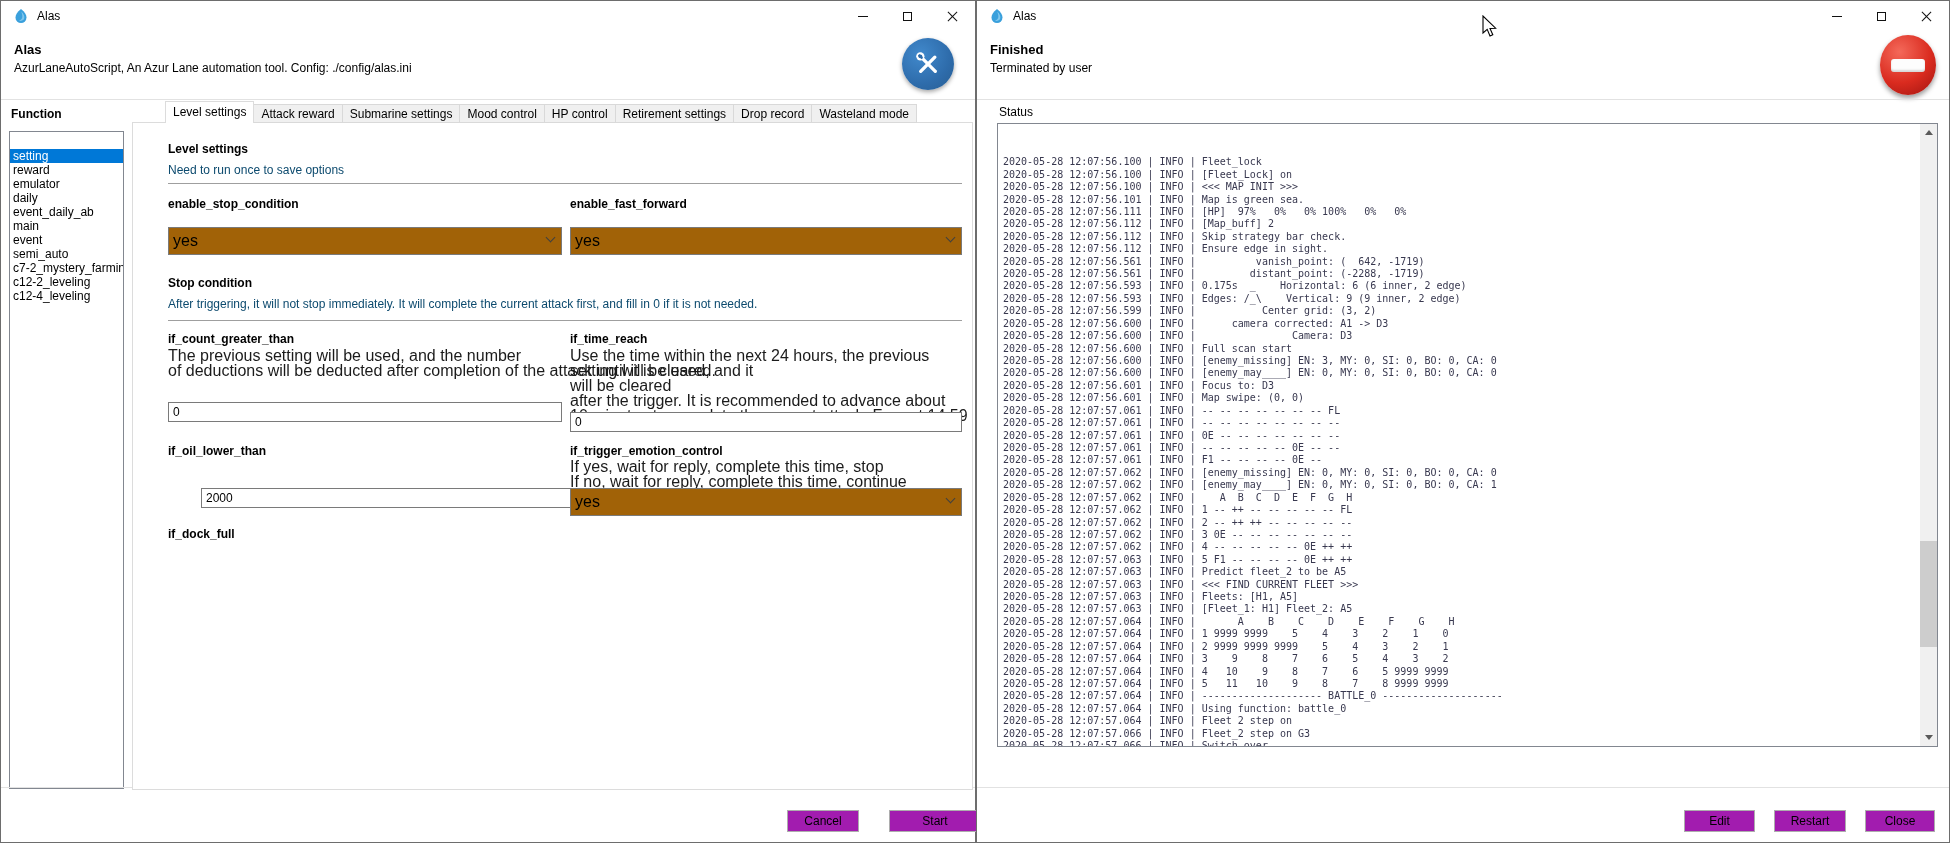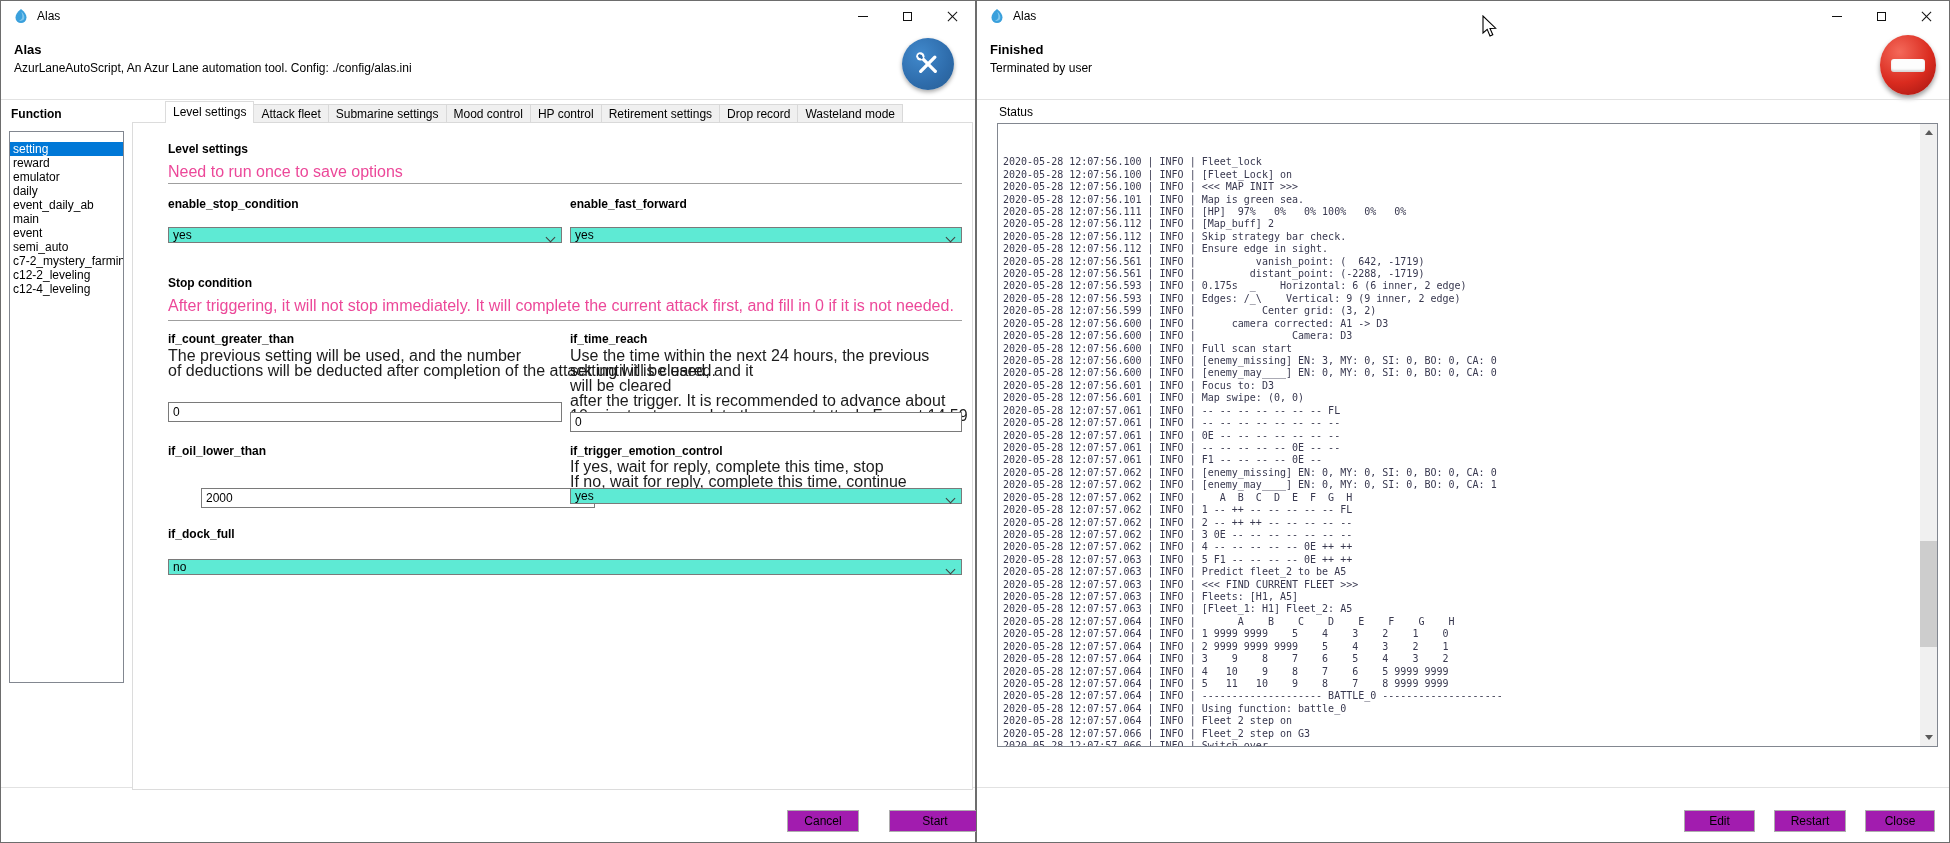--- a/index.html
+++ b/index.html
@@ -40,46 +40,46 @@
   .tool-badge svg { position:absolute; inset:10px; }
 
   .stop-badge { position:absolute; left:903px; top:34px; width:56px; height:60px; border-radius:50%;
     background:radial-gradient(circle at 35% 28%, #f4695a, #da2b1f 55%, #9e1410);
     box-shadow:0 3px 5px rgba(0,0,0,.4); }
   .stop-badge .bar { position:absolute; left:11px; top:24px; width:34px; height:13px; background:#fdfdfd;
     border-radius:3px; box-shadow:inset 0 -2px 2px rgba(0,0,0,.15); }
 
   
   .func-label { position:absolute; left:10px; top:106px; font-size:12px; font-weight:bold; }
-  .func-list { position:absolute; left:8px; top:130px; width:115px; height:552px;
-    border:1px solid #828790; background:#fff; overflow:hidden; padding-top:10px; }
+  .func-list { position:absolute; left:8px; top:130px; width:115px; height:658px;
+    border:1px solid #828790; background:#fff; overflow:hidden; padding-top:17px; }
   .func-item { font-size:12px; line-height:14px; padding:0 3px; white-space:nowrap; cursor:default; }
   .func-item.sel { background:#0078d7; color:#fff; }
 
   
   .tabstrip { position:absolute; left:165px; top:102px; display:flex; align-items:flex-end; height:20px; z-index:3; }
   .tab { font-size:12px; height:19px; line-height:18px; padding:0 7px; background:#f0f0f0;
     border:1px solid #d9d9d9; border-left:none; color:#000; cursor:default; }
   .tab:first-child { border-left:1px solid #d9d9d9; }
   .tab.active { background:#fff; height:22px; line-height:20px; border:1px solid #dcdcdc; border-bottom:none;
     margin-left:-1px; position:relative; z-index:4; }
 
   
   .page { position:absolute; left:131px; top:121px; width:841px; height:668px;
     background:#fff; border:1px solid #dcdcdc; z-index:2; }
   .p-abs { position:absolute; }
   .sec-h { font-size:12px; font-weight:bold; }
-  .sec-d { font-size:16px; color:#ec4899; }
+  .sec-d { font-size:12px; color:#0c4a6e; }
   .rule { position:absolute; height:1px; background:#9f9f9f; width:794px; left:35px; }
   .fld-label { font-size:12px; font-weight:bold; }
   .fld-desc { font-size:16px; line-height:15px; color:#1b1b1b; }
   .tbox { position:absolute; height:20px; border:1px solid #7a7a7a; background:#fff;
     font-family:"Liberation Sans",sans-serif; font-size:12px; padding:0 4px; color:#000; }
-  .sel-box { position:absolute; height:16px; border:1px solid #7a7a7a; background:#5eead4;
-    font-size:12px; display:flex; align-items:center; padding:0 4px; cursor:default; }
+  .sel-box { position:absolute; height:28px; border:1px solid #7a7a7a; background:#a16207;
+    font-size:16px; display:flex; align-items:center; padding:0 4px; cursor:default; }
   .sel-box .chev { position:absolute; right:7px; top:6px; width:7px; height:7px;
     border-left:1px solid #404040; border-bottom:1px solid #404040; transform:rotate(-45deg); }
 
   
   .btn { position:absolute; height:22px; background:#a21caf; border:1px solid #adadad;
     font-size:12px; font-family:"Liberation Sans",sans-serif; display:flex; align-items:center;
     justify-content:center; cursor:default; }
 
   
   .status-label { position:absolute; left:22px; top:104px; font-size:12px; }
@@ -149,21 +149,21 @@
     <div class="func-item">main</div>
     <div class="func-item">event</div>
     <div class="func-item">semi_auto</div>
     <div class="func-item">c7-2_mystery_farming</div>
     <div class="func-item">c12-2_leveling</div>
     <div class="func-item">c12-4_leveling</div>
   </div>
 
   <div class="tabstrip">
     <div class="tab active">Level settings</div>
-    <div class="tab">Attack fleet</div>
+    <div class="tab">Attack reward</div>
     <div class="tab">Submarine settings</div>
     <div class="tab">Mood control</div>
     <div class="tab">HP control</div>
     <div class="tab">Retirement settings</div>
     <div class="tab">Drop record</div>
     <div class="tab">Wasteland mode</div>
   </div>
 
   <div class="page">
     <div class="p-abs sec-h" style="left:35px; top:19px">Level settings</div>
@@ -208,24 +208,20 @@
     <div class="p-abs fld-desc" style="left:437px; top:336px">
       <div>If yes, wait for reply, complete this time, stop</div>
       <div>If no, wait for reply, complete this time, continue</div>
     </div>
     <div class="sel-box" style="left:437px; top:365px; width:392px">
       <span>yes</span>
       <span class="chev"></span>
     </div>
 
     <div class="p-abs fld-label" style="left:35px; top:404px">if_dock_full</div>
-    <div class="sel-box" style="left:35px; top:436px; width:794px">
-      <span>no</span>
-      <span class="chev"></span>
-    </div>
   </div>
 
   <div class="hline" style="top:786px"></div>
   <div class="btn" style="left:786px; top:809px; width:72px">Cancel</div>
   <div class="btn" style="left:888px; top:809px; width:92px">Start</div>
 </div>
 
 <div class="window win-right">
 
   <div class="titlebar">

